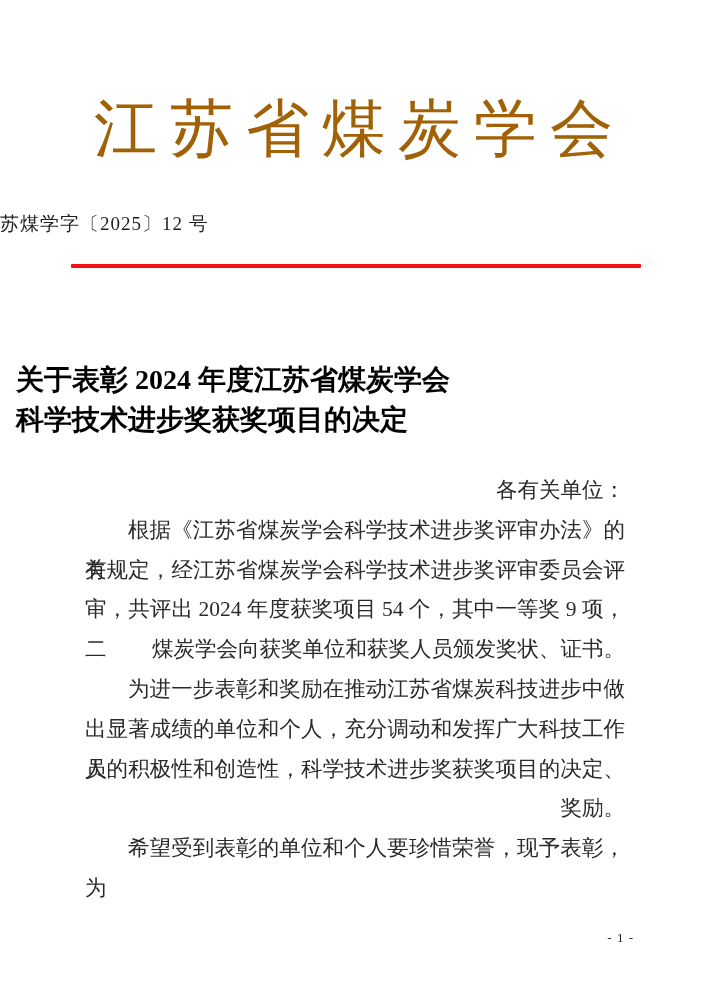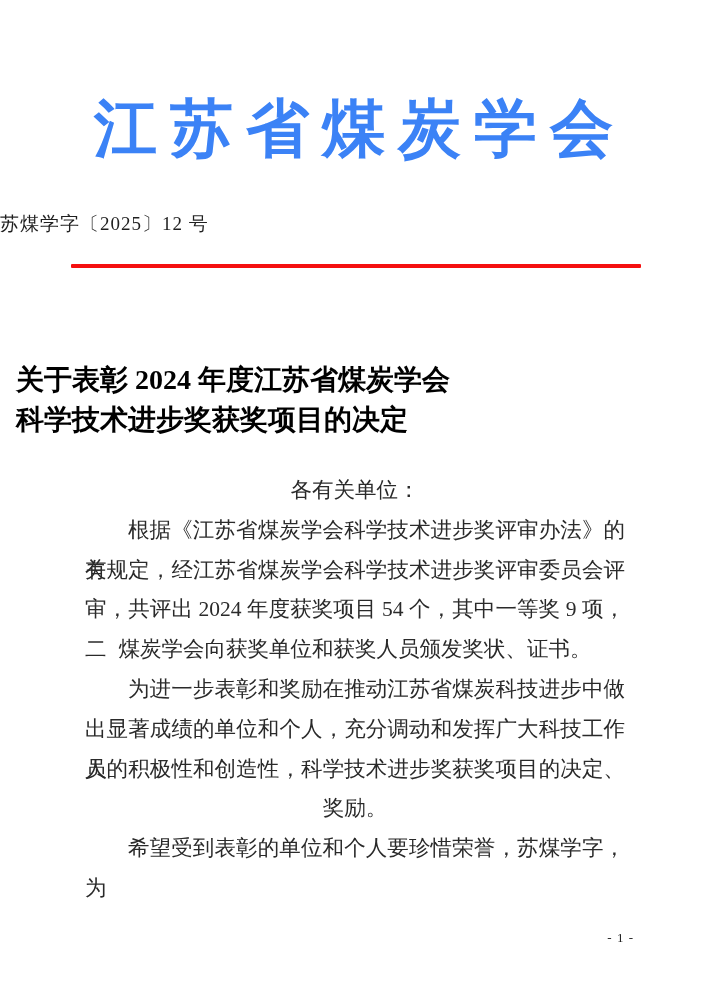--- a/index.html
+++ b/index.html
@@ -16,23 +16,23 @@
     font-family: "Liberation Serif", "DejaVu Serif", serif;
     color: #1f1f1f;
   }
   .org-name {
     position: absolute;
     top: 94px;
     left: 0;
     width: 100%;
     text-align: center;
     font-size: 63px;
-    font-weight: bold;
+    font-weight: normal;
     line-height: 70px;
-    color: #3b82f6;
+    color: #a16207;
     letter-spacing: 13px;
     text-indent: 13px;
     white-space: nowrap;
   }
   .doc-number {
     position: absolute;
     top: 210px;
     left: 0;
     width: 100%;
     text-align: left;
@@ -66,21 +66,21 @@
     top: 471px;
     left: 85px;
     width: 540px;
     font-size: 21.5px;
     color: #2a2a2a;
   }
   .bline {
     height: 39.8px;
     line-height: 39.8px;
     white-space: nowrap;
-    text-align: center;
+    text-align: right;
   }
   .bline.fill {
     white-space: normal;
     text-align: justify;
     text-align-last: justify;
   }
   .bline.indent {
     text-indent: 2em;
   }
   .page-number {
@@ -112,18 +112,18 @@
   <div class="body-block">
     <div class="bline">各有关单位：</div>
     <div class="bline fill indent">根据《江苏省煤炭学会科学技术进步奖评审办法》的有</div>
     <div class="bline fill">关规定，经江苏省煤炭学会科学技术进步奖评审委员会评</div>
     <div class="bline fill">审，共评出 2024 年度获奖项目 54 个，其中一等奖 9 项，二</div>
     <div class="bline">煤炭学会向获奖单位和获奖人员颁发奖状、证书。</div>
     <div class="bline fill indent">为进一步表彰和奖励在推动江苏省煤炭科技进步中做</div>
     <div class="bline fill">出显著成绩的单位和个人，充分调动和发挥广大科技工作人</div>
     <div class="bline fill">员的积极性和创造性，科学技术进步奖获奖项目的决定、</div>
     <div class="bline">奖励。</div>
-    <div class="bline fill indent">希望受到表彰的单位和个人要珍惜荣誉，苏煤学字，为</div>
+    <div class="bline fill indent">希望受到表彰的单位和个人要珍惜荣誉，现予表彰，为</div>
   </div>
 
   <div class="page-number">- 1 -</div>
 
 </div>
 
 </body></html>

